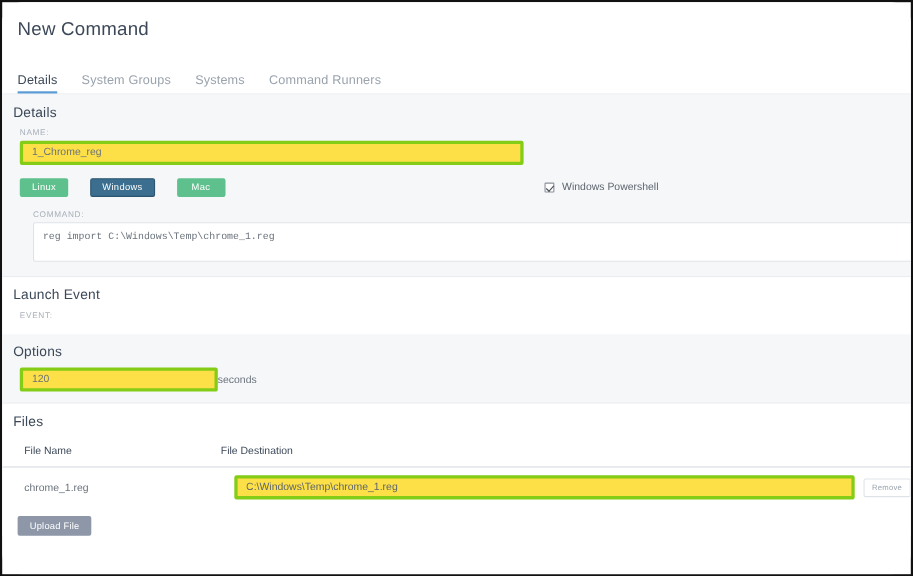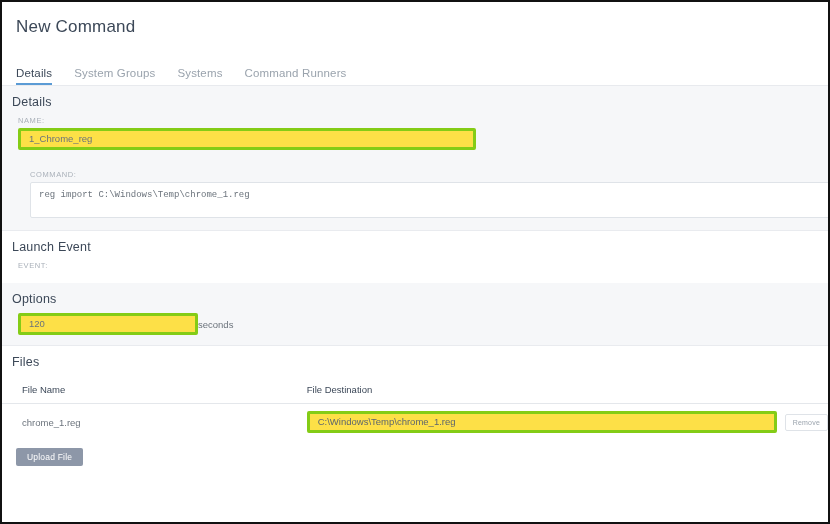--- a/index.html
+++ b/index.html
@@ -217,22 +217,22 @@
   }
   .files-table td {
     font-size: 9.5px;
     color: #6b737c;
     padding: 7px 0 7px 20px;
     vertical-align: middle;
   }
   .col-dest { width: 64%; }
   .dest-cell { display: flex; align-items: center; gap: 8px; }
   .dest-input {
-    margin-left: 0;
-    width: 470px;
+    margin-left: 12px;
+    width: 564px;
     color: #5d656e;
   }
   .btn-remove {
     height: 17px;
     min-width: 38px;
     padding: 0 7px;
     font-size: 7px;
     color: #9aa3ad;
     background: #ffffff;
     border: 1px solid #dfe3e8;
@@ -276,20 +276,29 @@
 
     <div class="section-band">
       <div class="section-title">Details</div>
 
       <div class="field-row">
         <div class="field-label">NAME:</div>
         <input class="txt-input name-input" type="text" value="1_Chrome_reg" style="">
       </div>
 
       <div class="field-row">
+        <div class="pill-row">
+          <span class="pill green">Linux</span>
+          <span class="pill selected">Windows</span>
+          <span class="pill green">Mac</span>
+          <span class="ps-check">
+            <span class="cbox"></span>
+            <span>Windows Powershell</span>
+          </span>
+        </div>
       </div>
 
       <div class="field-row pad-b">
         <div class="field-label">COMMAND:</div>
         <textarea class="cmd-box" style="">reg import C:\Windows\Temp\chrome_1.reg</textarea>
       </div>
     </div>
 
     <div class="white-band">
       <div class="section-title">Launch Event</div>

